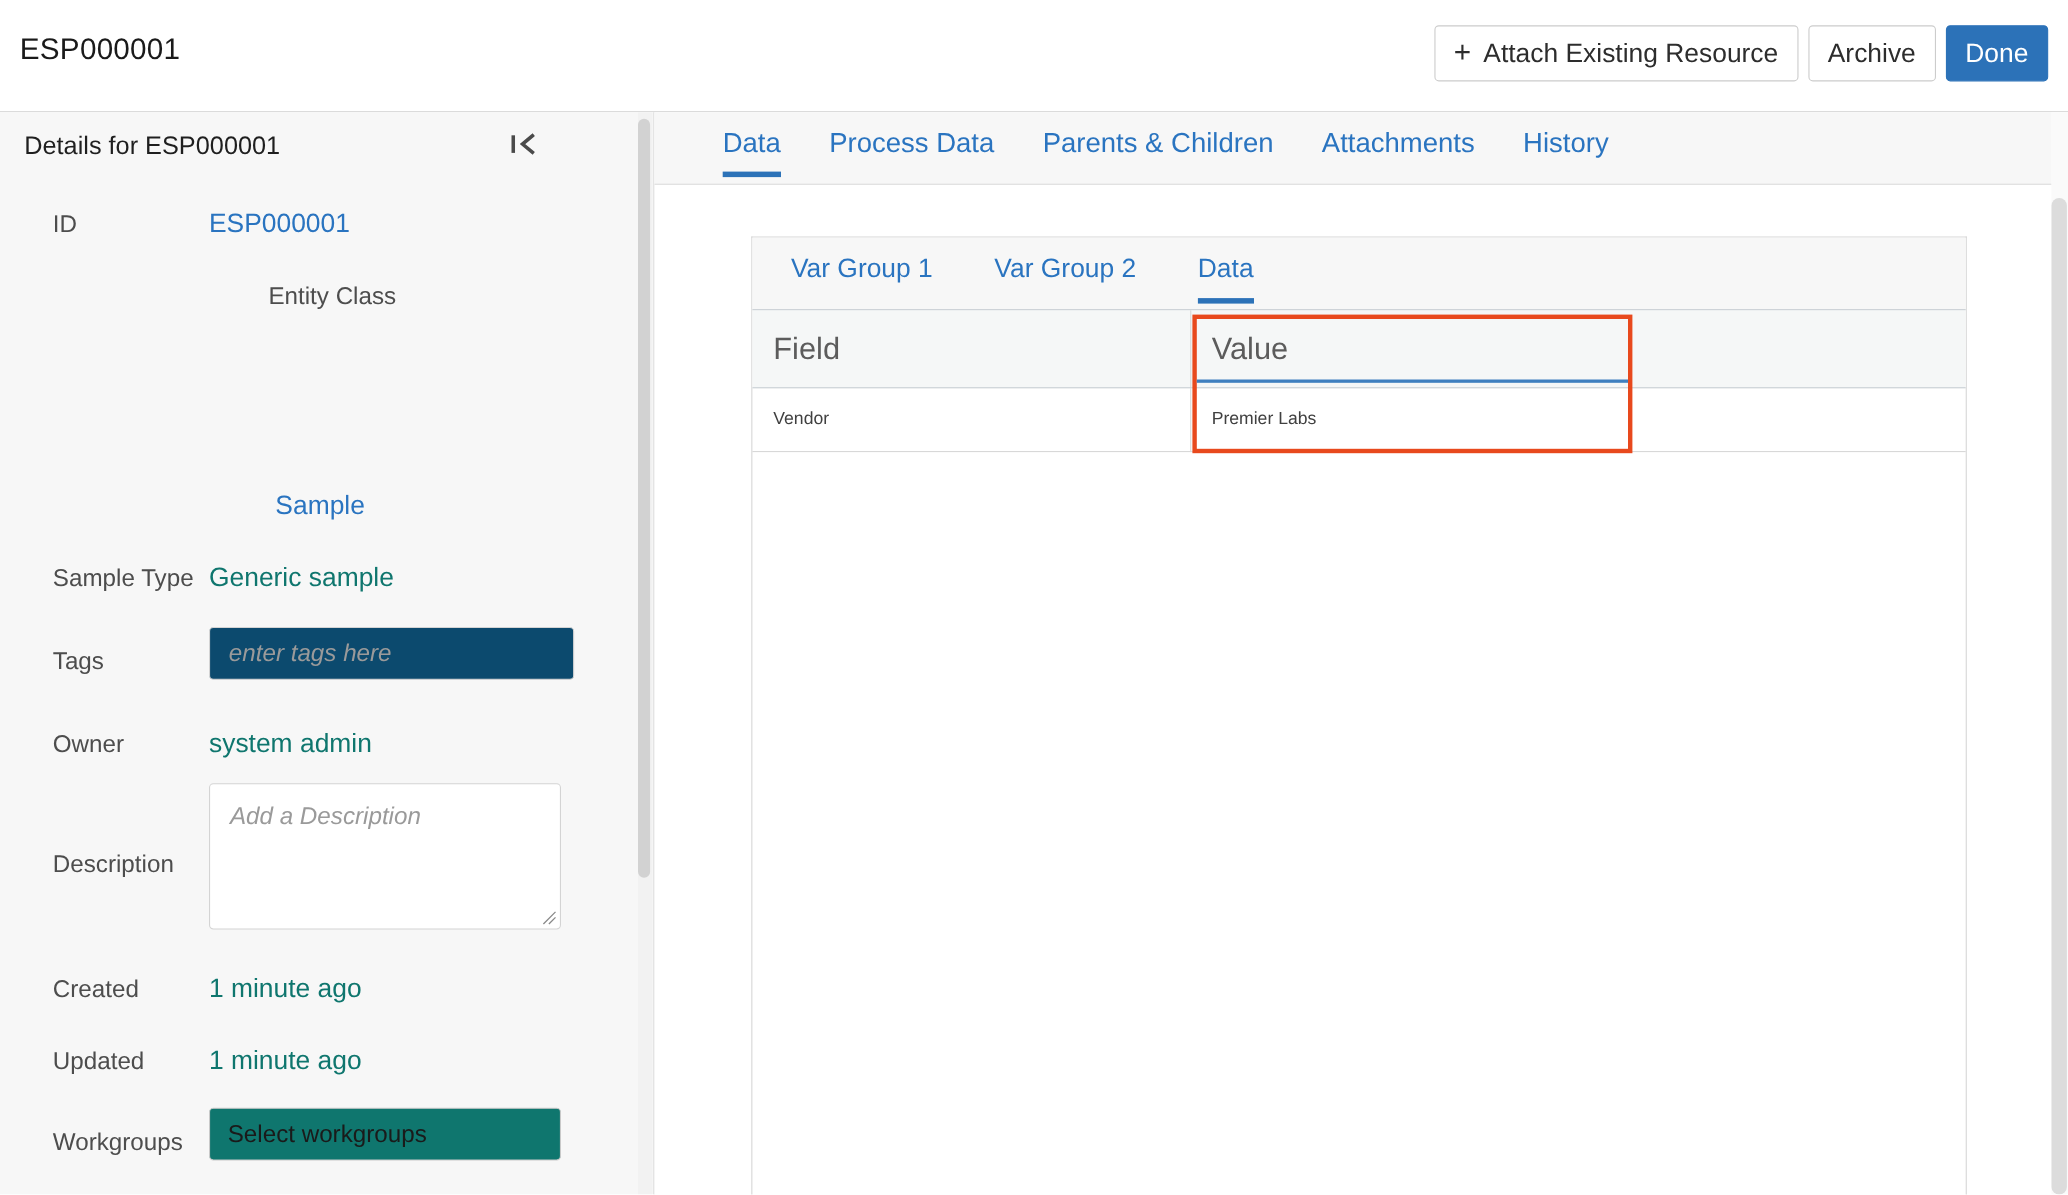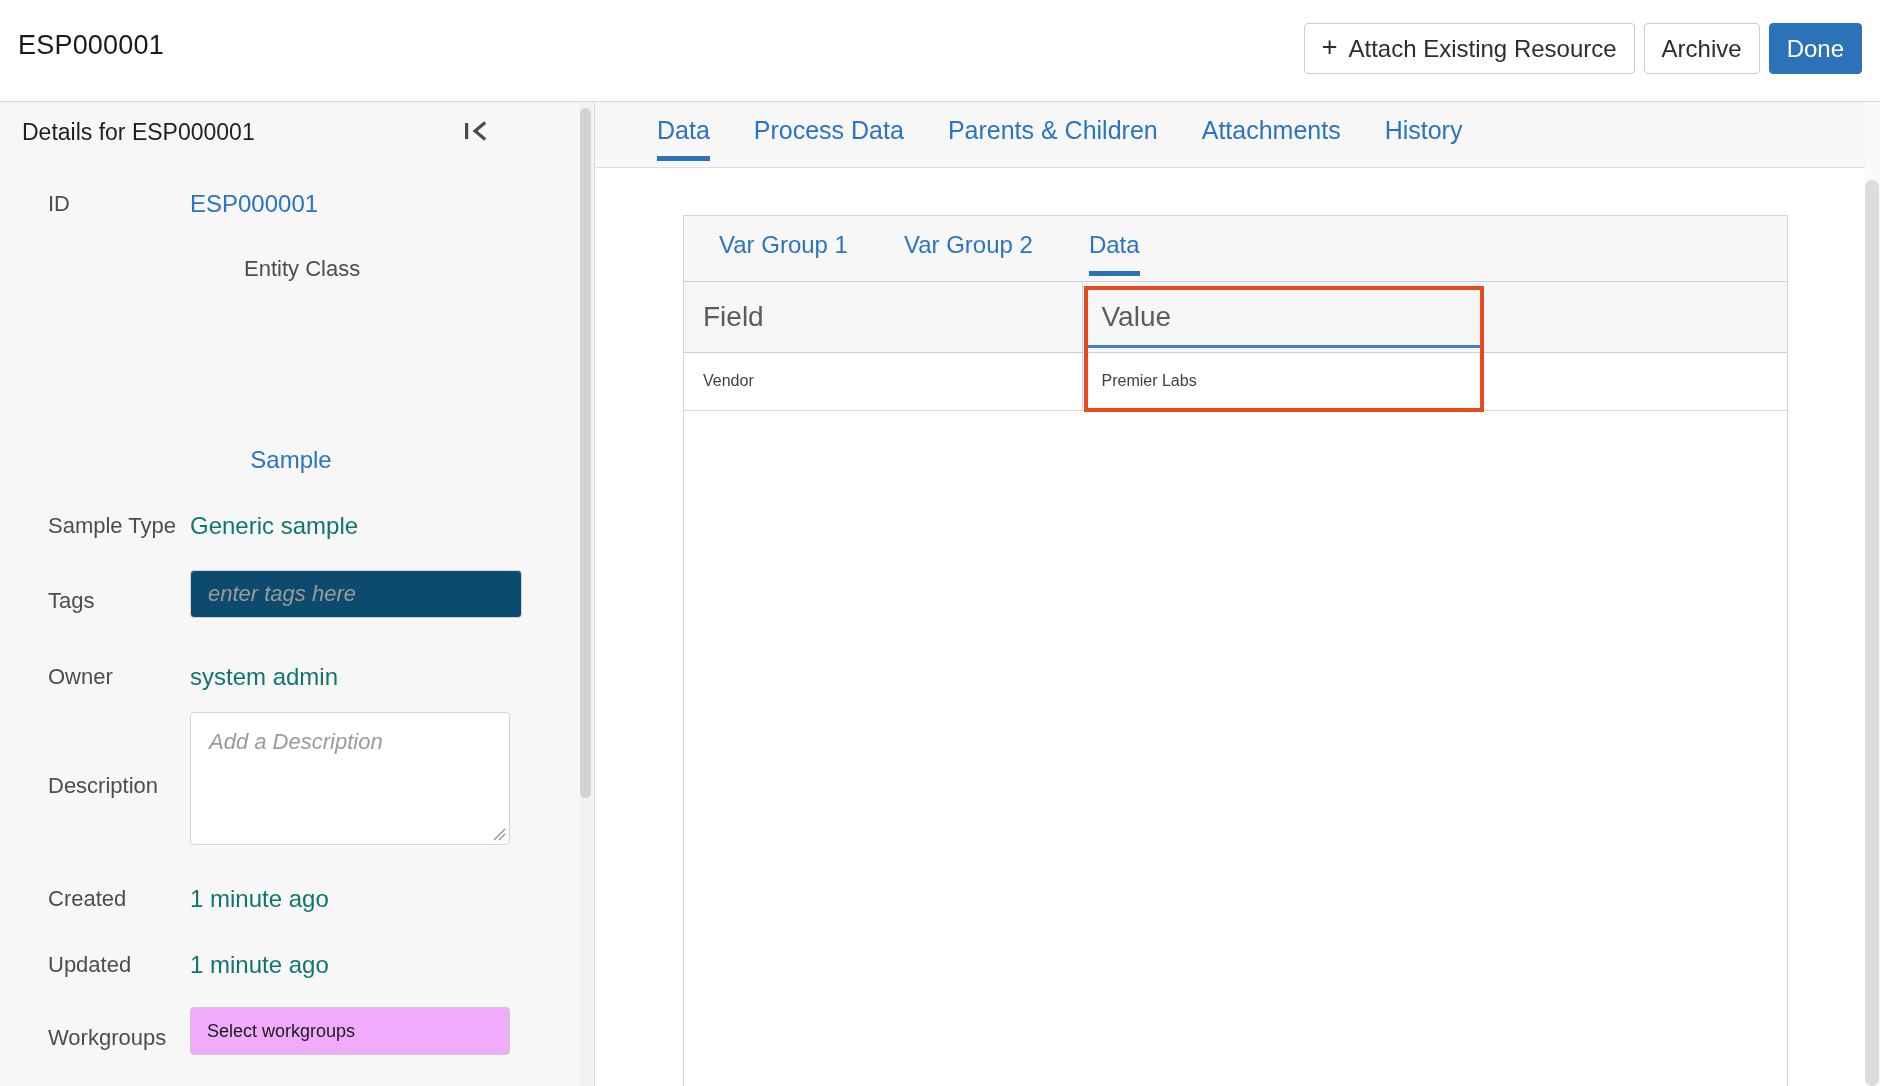--- a/index.html
+++ b/index.html
@@ -189,25 +189,25 @@
     bottom: 3px;
     width: 14px;
     height: 14px;
   }
 
   .select-box {
     width: 320px;
     height: 48px;
     border: 1px solid #c9c9c9;
     border-radius: 4px;
-    background: #f0abfc;
+    background: #0f766e;
     display: flex;
     align-items: center;
     padding-left: 16px;
-    font-size: 18px;
+    font-size: 22px;
     color: #1a1a1a;
     cursor: pointer;
   }
 
   
   .sb-track {
     position: absolute;
     right: 1px;
     top: 0;
     width: 13px;

